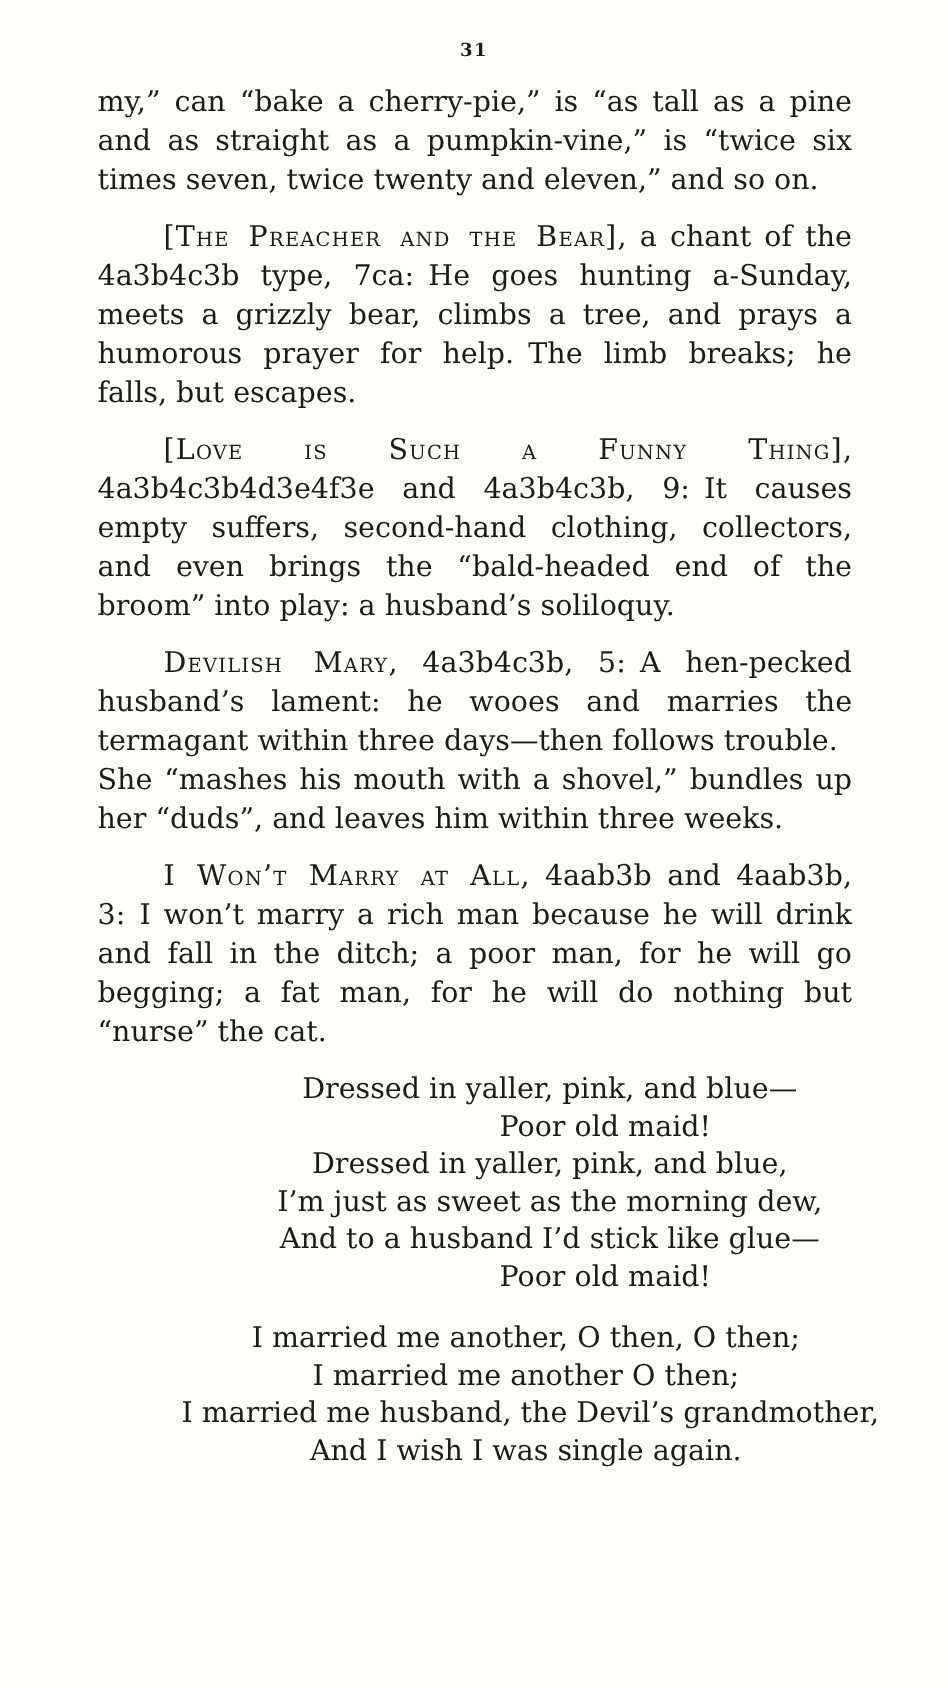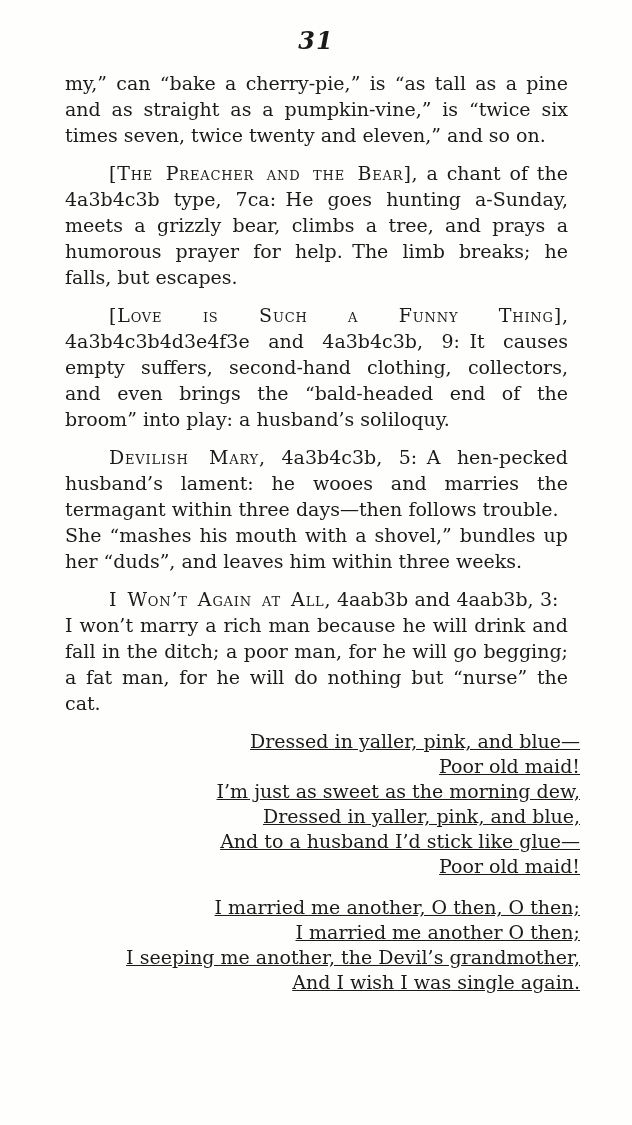--- a/index.html
+++ b/index.html
@@ -15,24 +15,23 @@
     background: #fefefdFF;
     background: #fefefd;
     color: #1b1b1b;
     font-family: "DejaVu Serif", "Liberation Serif", serif;
     overflow: hidden;
     box-sizing: border-box;
   }
   .page-number {
     padding-top: 26px;
     text-align: center;
-    font-size: 24px;
+    font-size: 12px;
     font-weight: bold;
     letter-spacing: 1px;
-    font-style: italic;
   }
   .content {
     margin: 15px 52px 0 53px;
     font-size: 19px;
     line-height: 26px;
     text-align: justify;
   }
   p.para {
     margin: 12px;
     text-indent: 44px;
@@ -44,22 +43,21 @@
     margin-top: 5px;
   }
   .sc {
     font-variant: small-caps;
     letter-spacing: 0.8px;
     word-spacing: 3px;
   }
   .verse {
     margin: 13px 0 16px 100px;
     line-height: 25px;
-    text-align: right;
-    text-decoration: underline;
+    text-align: center;
   }
   .verse.verse-2 {
     margin-left: 68px;
     margin-top: 15px;
   }
   .vline {
     white-space: nowrap;
   }
   .vline.refrain {
     margin-left: 74px;
@@ -76,34 +74,34 @@
 
     <p class="para flush"><span>my,” can “bake a cherry-pie,” is “as tall as a pine and as straight as a pumpkin-vine,” is “twice six times seven, twice twenty and eleven,” and so on.</span></p>
 
     <p class="para"><span class="sc">[The Preacher and the Bear]</span><span>, a chant of the 4a3b4c3b type, 7ca: He goes hunting a-Sunday, meets a grizzly bear, climbs a tree, and prays a humorous prayer for help. The limb breaks; he falls, but escapes.</span></p>
 
     <p class="para"><span class="sc">[Love is Such a Funny Thing]</span><span>, 4a3b4c3b4d3e4f3e and 4a3b4c3b, 9: It causes empty suffers, second-hand clothing, collectors, and even brings the “bald-headed end of the broom” into play: a husband’s soliloquy.</span></p>
 
 
     <p class="para"><span class="sc">Devilish Mary</span><span>, 4a3b4c3b, 5: A hen-pecked husband’s lament: he wooes and marries the termagant within three days—then follows trouble. She “mashes his mouth with a shovel,” bundles up her “duds”, and leaves him within three weeks.</span></p>
 
-    <p class="para gap-top"><span class="sc">I Won’t Again at All</span><span>, 4aab3b and 4aab3b, 3: I won’t marry a rich man because he will drink and fall in the ditch; a poor man, for he will go begging; a fat man, for he will do nothing but “nurse” the cat.</span></p>
+    <p class="para gap-top"><span class="sc">I Won’t Marry at All</span><span>, 4aab3b and 4aab3b, 3: I won’t marry a rich man because he will drink and fall in the ditch; a poor man, for he will go begging; a fat man, for he will do nothing but “nurse” the cat.</span></p>
 
 
     <div class="verse verse-1">
       <div class="vline">Dressed in yaller, pink, and blue—</div>
       <div class="vline refrain">Poor old maid!</div>
+      <div class="vline">Dressed in yaller, pink, and blue,</div>
       <div class="vline">I’m just as sweet as the morning dew,</div>
-      <div class="vline">Dressed in yaller, pink, and blue,</div>
       <div class="vline">And to a husband I’d stick like glue—</div>
       <div class="vline refrain">Poor old maid!</div>
     </div>
 
 
     <div class="verse verse-2">
       <div class="vline">I married me another, O then, O then;</div>
       <div class="vline">I married me another O then;</div>
-      <div class="vline">I seeping me another, the Devil’s grandmother,</div>
+      <div class="vline">I married me husband, the Devil’s grandmother,</div>
       <div class="vline">And I wish I was single again.</div>
     </div>
 
   </div>
 </div>
 
 </body></html>

